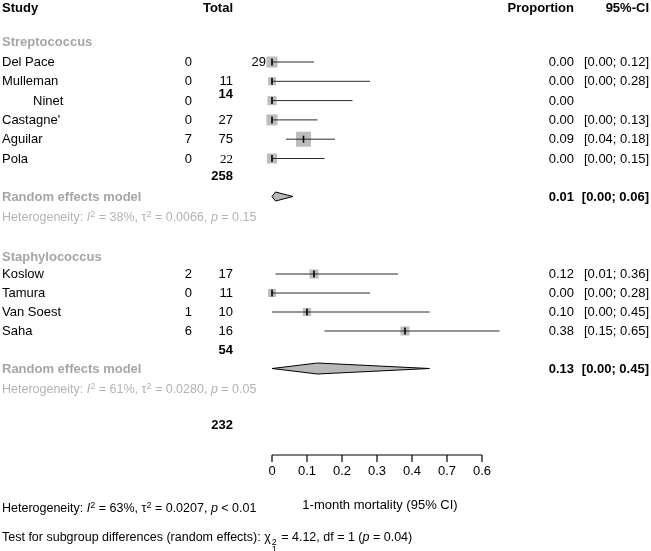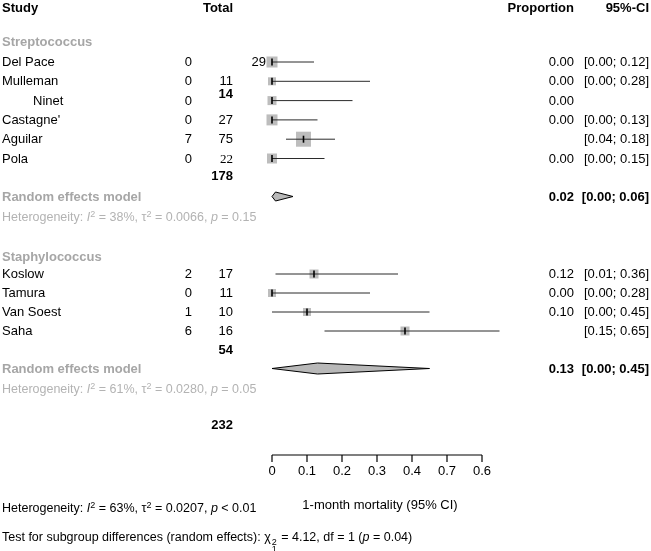--- a/index.html
+++ b/index.html
@@ -88,29 +88,30 @@
     <div class="t right" style="top: 86px; left: 13px; width: 220px; font-weight: bold;">14</div>
     <div class="t right" style="top: 92.6px; left: 354px; width: 220px;">0.00</div>
     <div class="t " style="top: 111.9px; left: 2px;">Castagne'</div>
     <div class="t right" style="top: 111.9px; left: -28px; width: 220px;">0</div>
     <div class="t right" style="top: 111.9px; left: 13px; width: 220px;">27</div>
     <div class="t right" style="top: 111.9px; left: 354px; width: 220px;">0.00</div>
     <div class="t right" style="top: 111.9px; left: 429px; width: 220px;">[0.00; 0.13]</div>
     <div class="t " style="top: 131.2px; left: 2px;">Aguilar</div>
     <div class="t right" style="top: 131.2px; left: -28px; width: 220px;">7</div>
     <div class="t right" style="top: 131.2px; left: 13px; width: 220px;">75</div>
+    <div class="t right" style="top: 131.2px; left: 354px; width: 220px;">0.09</div>
     <div class="t right" style="top: 131.2px; left: 429px; width: 220px;">[0.04; 0.18]</div>
     <div class="t " style="top: 150.5px; left: 2px;">Pola</div>
     <div class="t right" style="top: 150.5px; left: -28px; width: 220px;">0</div>
     <div class="t right" style="top: 150.5px; left: 13px; width: 220px; font-family: Liberation Serif, serif;">22</div>
     <div class="t right" style="top: 150.5px; left: 354px; width: 220px;">0.00</div>
     <div class="t right" style="top: 150.5px; left: 429px; width: 220px;">[0.00; 0.15]</div>
-    <div class="t bold right" style="top: 167.5px; left: 13px; width: 220px;">178</div>
+    <div class="t bold right" style="top: 167.5px; left: 13px; width: 220px;">258</div>
     <div class="t bold gray" style="top: 188.5px; left: 2px;">Random effects model</div>
-    <div class="t bold right" style="top: 188.5px; left: 354px; width: 220px;">0.02</div>
+    <div class="t bold right" style="top: 188.5px; left: 354px; width: 220px;">0.01</div>
     <div class="t bold right" style="top: 188.5px; left: 429px; width: 220px;">[0.00; 0.06]</div>
     <div class="t het" style="top: 206px; left: 2px;">Heterogeneity: <i>I</i><sup>2</sup> = 38%, τ<sup>2</sup> = 0.0066, <i>p</i> = 0.15</div>
     <div class="t bold gray" style="top: 249px; left: 2px;">Staphylococcus</div>
     <div class="t " style="top: 266px; left: 2px;">Koslow</div>
     <div class="t right" style="top: 266px; left: -28px; width: 220px;">2</div>
     <div class="t right" style="top: 266px; left: 13px; width: 220px;">17</div>
     <div class="t right" style="top: 266px; left: 354px; width: 220px;">0.12</div>
     <div class="t right" style="top: 266px; left: 429px; width: 220px;">[0.01; 0.36]</div>
     <div class="t " style="top: 285px; left: 2px;">Tamura</div>
     <div class="t right" style="top: 285px; left: -28px; width: 220px;">0</div>
@@ -118,20 +119,21 @@
     <div class="t right" style="top: 285px; left: 354px; width: 220px;">0.00</div>
     <div class="t right" style="top: 285px; left: 429px; width: 220px;">[0.00; 0.28]</div>
     <div class="t " style="top: 304px; left: 2px;">Van Soest</div>
     <div class="t right" style="top: 304px; left: -28px; width: 220px;">1</div>
     <div class="t right" style="top: 304px; left: 13px; width: 220px;">10</div>
     <div class="t right" style="top: 304px; left: 354px; width: 220px;">0.10</div>
     <div class="t right" style="top: 304px; left: 429px; width: 220px;">[0.00; 0.45]</div>
     <div class="t " style="top: 323px; left: 2px;">Saha</div>
     <div class="t right" style="top: 323px; left: -28px; width: 220px;">6</div>
     <div class="t right" style="top: 323px; left: 13px; width: 220px;">16</div>
+    <div class="t right" style="top: 323px; left: 354px; width: 220px;">0.38</div>
     <div class="t right" style="top: 323px; left: 429px; width: 220px;">[0.15; 0.65]</div>
     <div class="t bold right" style="top: 342px; left: 13px; width: 220px;">54</div>
     <div class="t bold gray" style="top: 360.5px; left: 2px;">Random effects model</div>
     <div class="t bold right" style="top: 360.5px; left: 354px; width: 220px;">0.13</div>
     <div class="t bold right" style="top: 360.5px; left: 429px; width: 220px;">[0.00; 0.45]</div>
     <div class="t het" style="top: 378px; left: 2px;">Heterogeneity: <i>I</i><sup>2</sup> = 61%, τ<sup>2</sup> = 0.0280, <i>p</i> = 0.05</div>
     <div class="t bold right" style="top: 417px; left: 13px; width: 220px;">232</div>
     <div class="t center" style="top: 463px; left: 232px; width: 80px;">0</div>
     <div class="t center" style="top: 463px; left: 267px; width: 80px;">0.1</div>
     <div class="t center" style="top: 463px; left: 302px; width: 80px;">0.2</div>

